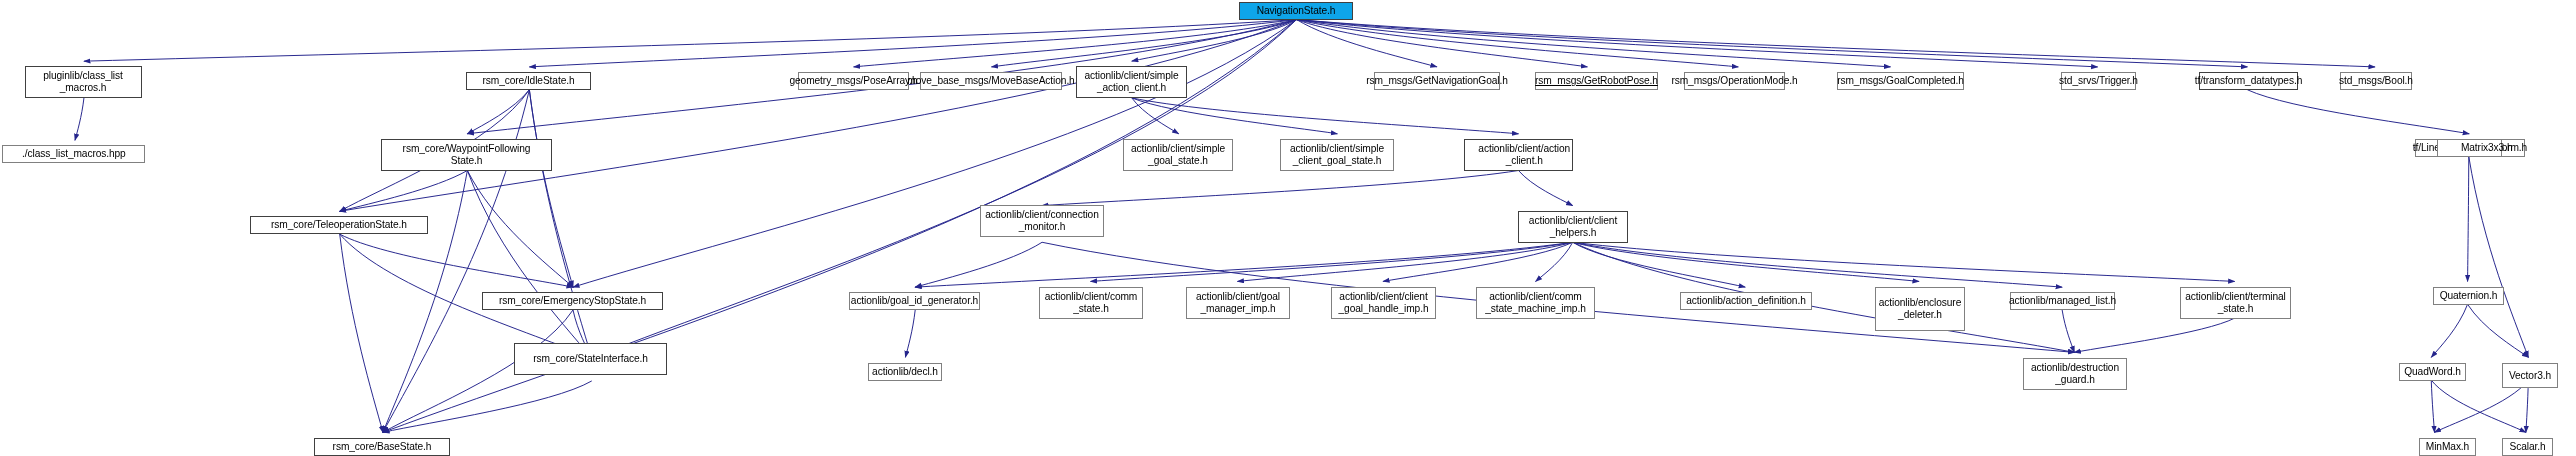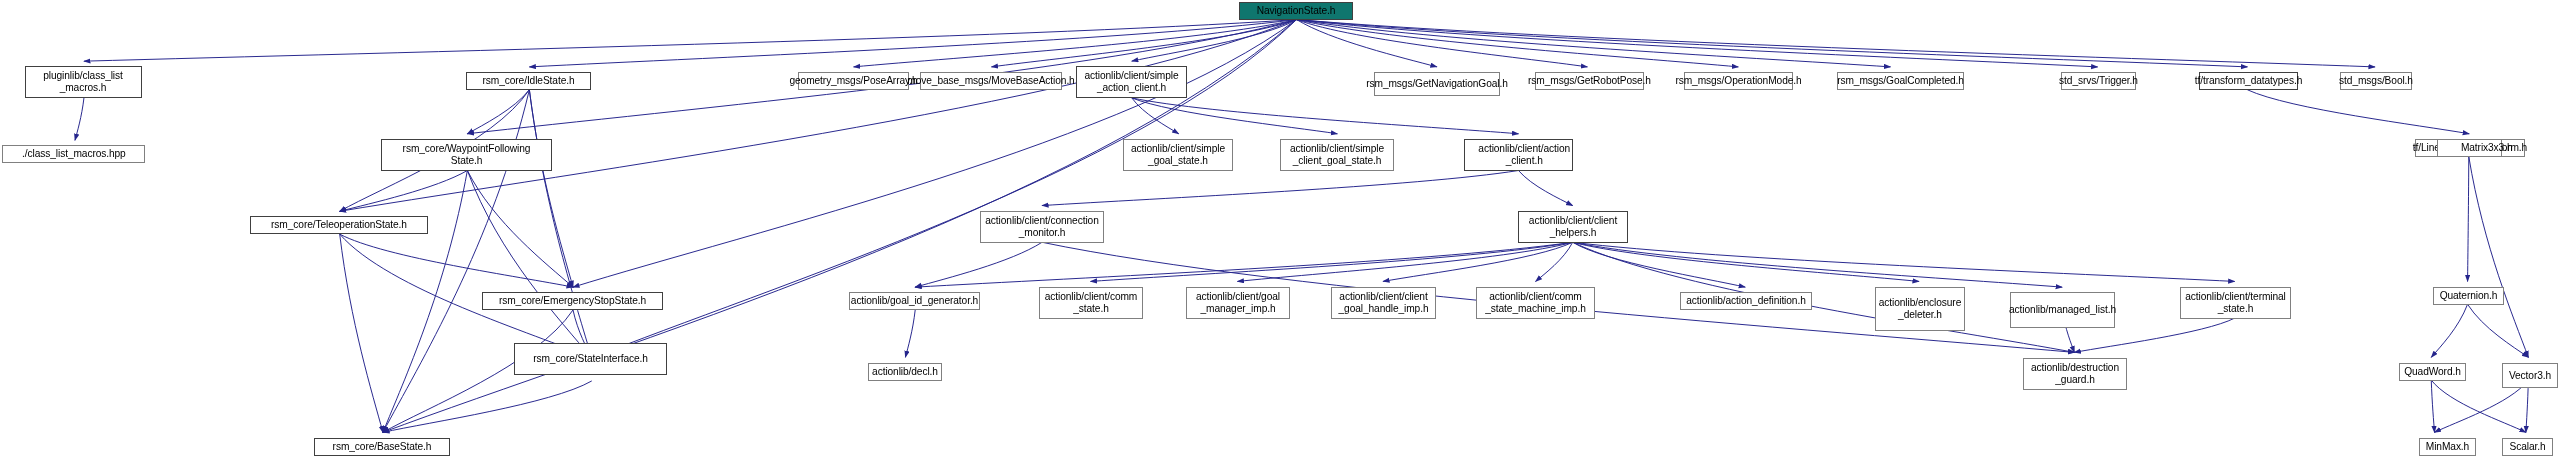--- a/index.html
+++ b/index.html
@@ -36,21 +36,21 @@
     justify-content: center;
     text-align: center;
     line-height: 1.12;
     font-size: 10.2px;
     letter-spacing: -0.1px;
     white-space: pre-line;
     padding: 0 1.6px;
     z-index: 5;
   }
   .node.root {
-    background: #0f766e;
+    background: #0ea5e9;
     border: 0.8px solid #404040;
   }
   .node.bold {
     border: 1.3px solid #404040;
   }
   .node.two-line {
     line-height: 1.18;
   }
 </style>
 </head>
@@ -132,56 +132,56 @@
   <div id="nodes-layer">
       <div class="node root" style="left: 1239px; top: 1.6px; width: 114px; height: 18px;">NavigationState.h</div>
       <div class="node bold two-line" style="left: 24.5px; top: 66px; width: 117px; height: 32px;">pluginlib/class_list
 _macros.h</div>
       <div class="node" style="left: 2.4px; top: 145px; width: 143px; height: 18px;">./class_list_macros.hpp</div>
       <div class="node bold" style="left: 466px; top: 72px; width: 125px; height: 18px;">rsm_core/IdleState.h</div>
       <div class="node" style="left: 798px; top: 72px; width: 111px; height: 18px;">geometry_msgs/PoseArray.h</div>
       <div class="node" style="left: 920px; top: 72px; width: 142px; height: 18px;">move_base_msgs/MoveBaseAction.h</div>
       <div class="node bold two-line" style="left: 1076px; top: 66px; width: 111px; height: 32px;">actionlib/client/simple
 _action_client.h</div>
-      <div class="node" style="left: 1374px; top: 72px; width: 126px; height: 24px;">rsm_msgs/GetNavigationGoal.h</div>
-      <div class="node" style="left: 1535px; top: 72px; width: 109px; height: 18px;">rsm_msgs/GetRobotPose.h</div>
-      <div class="node" style="left: 1684px; top: 72px; width: 109px; height: 18px;">rsm_msgs/OperationMode.h</div>
+      <div class="node" style="left: 1374px; top: 72px; width: 126px; height: 18px;">rsm_msgs/GetNavigationGoal.h</div>
+      <div class="node" style="left: 1535px; top: 72px; width: 123px; height: 18px; text-decoration: underline;">rsm_msgs/GetRobotPose.h</div>
+      <div class="node" style="left: 1684px; top: 72px; width: 101px; height: 18px;">rsm_msgs/OperationMode.h</div>
       <div class="node" style="left: 1837px; top: 72px; width: 127px; height: 18px;">rsm_msgs/GoalCompleted.h</div>
       <div class="node" style="left: 2061px; top: 72px; width: 75px; height: 18px;">std_srvs/Trigger.h</div>
       <div class="node bold" style="left: 2199px; top: 72px; width: 99px; height: 18px;">tf/transform_datatypes.h</div>
       <div class="node" style="left: 2340px; top: 72px; width: 72px; height: 18px;">std_msgs/Bool.h</div>
       <div class="node bold two-line" style="left: 381px; top: 139px; width: 171px; height: 32px;">rsm_core/WaypointFollowing
 State.h</div>
       <div class="node two-line" style="left: 1123px; top: 139px; width: 110px; height: 32px;">actionlib/client/simple
 _goal_state.h</div>
       <div class="node two-line" style="left: 1280px; top: 139px; width: 114px; height: 32px;">actionlib/client/simple
 _client_goal_state.h</div>
       <div class="node bold two-line" style="left: 1464px; top: 139px; width: 109px; height: 32px; padding-left: 13px;">actionlib/client/action
 _client.h</div>
       <div class="node" style="left: 2415px; top: 139px; width: 110px; height: 18px;">tf/LinearMath/Transform.h</div>
       <div class="node bold" style="left: 250px; top: 216px; width: 178px; height: 18px;">rsm_core/TeleoperationState.h</div>
-      <div class="node two-line" style="left: 980px; top: 211px; width: 124px; height: 32px;">actionlib/client/connection
+      <div class="node two-line" style="left: 980px; top: 205px; width: 124px; height: 32px;">actionlib/client/connection
 _monitor.h</div>
       <div class="node bold two-line" style="left: 1518px; top: 211px; width: 110px; height: 32px;">actionlib/client/client
 _helpers.h</div>
       <div class="node" style="left: 2437px; top: 139px; width: 65px; height: 18px; padding-left: 36px;">Matrix3x3.h</div>
       <div class="node bold" style="left: 482px; top: 292px; width: 181px; height: 18px;">rsm_core/EmergencyStopState.h</div>
       <div class="node" style="left: 849px; top: 292px; width: 131px; height: 18px;">actionlib/goal_id_generator.h</div>
       <div class="node two-line" style="left: 1039px; top: 287px; width: 104px; height: 32px;">actionlib/client/comm
 _state.h</div>
       <div class="node two-line" style="left: 1186px; top: 287px; width: 104px; height: 32px;">actionlib/client/goal
 _manager_imp.h</div>
       <div class="node two-line" style="left: 1331px; top: 287px; width: 105px; height: 32px;">actionlib/client/client
 _goal_handle_imp.h</div>
       <div class="node two-line" style="left: 1476px; top: 287px; width: 119px; height: 32px;">actionlib/client/comm
 _state_machine_imp.h</div>
       <div class="node" style="left: 1680px; top: 292px; width: 132px; height: 18px;">actionlib/action_definition.h</div>
       <div class="node two-line" style="left: 1875px; top: 287px; width: 90px; height: 44px;">actionlib/enclosure
 _deleter.h</div>
-      <div class="node" style="left: 2010px; top: 292px; width: 105px; height: 36px;">actionlib/managed_list.h</div>
+      <div class="node" style="left: 2010px; top: 292px; width: 105px; height: 18px;">actionlib/managed_list.h</div>
       <div class="node two-line" style="left: 2180px; top: 287px; width: 111px; height: 32px;">actionlib/client/terminal
 _state.h</div>
       <div class="node" style="left: 2433px; top: 287px; width: 71px; height: 18px;">Quaternion.h</div>
       <div class="node" style="left: 868px; top: 363px; width: 74px; height: 18px;">actionlib/decl.h</div>
       <div class="node bold" style="left: 514px; top: 343px; width: 153px; height: 32px;">rsm_core/StateInterface.h</div>
       <div class="node two-line" style="left: 2023px; top: 358px; width: 104px; height: 32px;">actionlib/destruction
 _guard.h</div>
       <div class="node" style="left: 2399px; top: 363px; width: 67px; height: 18px;">QuadWord.h</div>
       <div class="node" style="left: 2502px; top: 363px; width: 56px; height: 25px;">Vector3.h</div>
       <div class="node bold" style="left: 314px; top: 438px; width: 136px; height: 18px;">rsm_core/BaseState.h</div>

